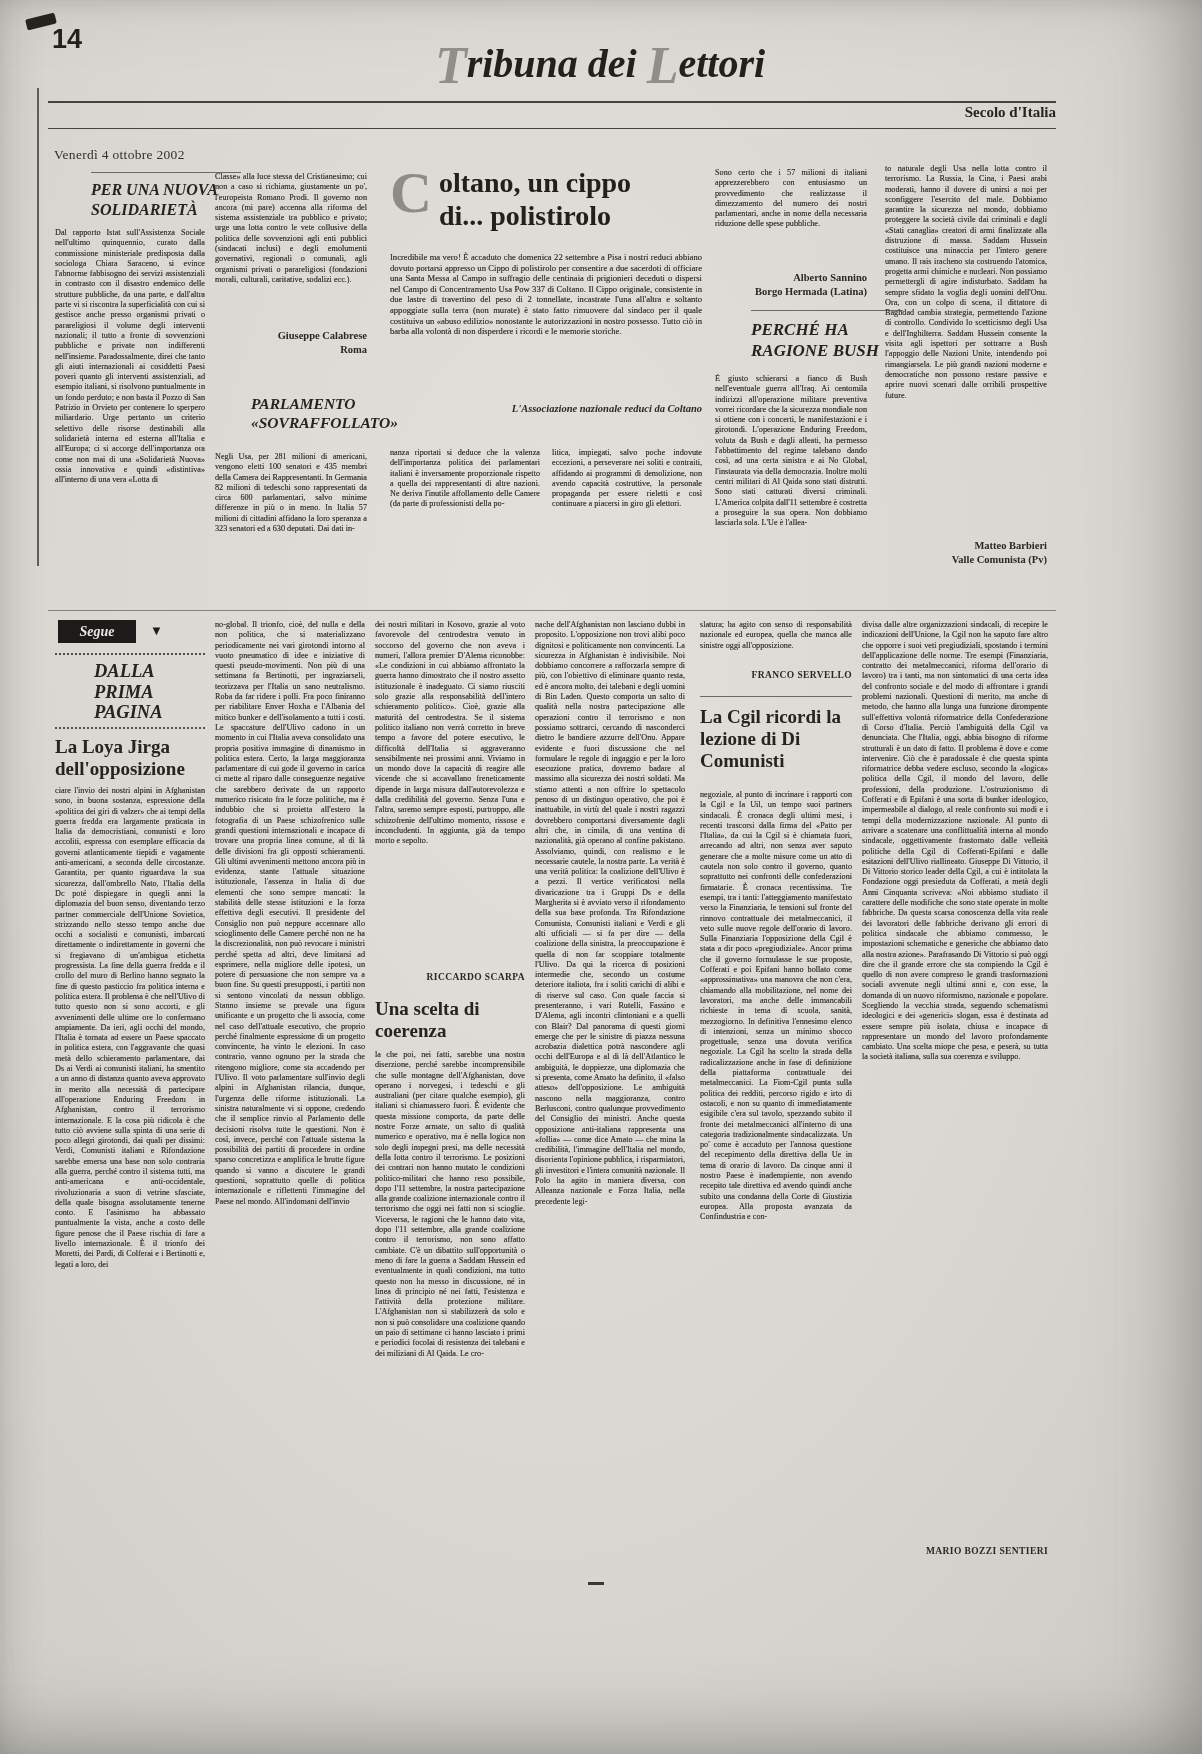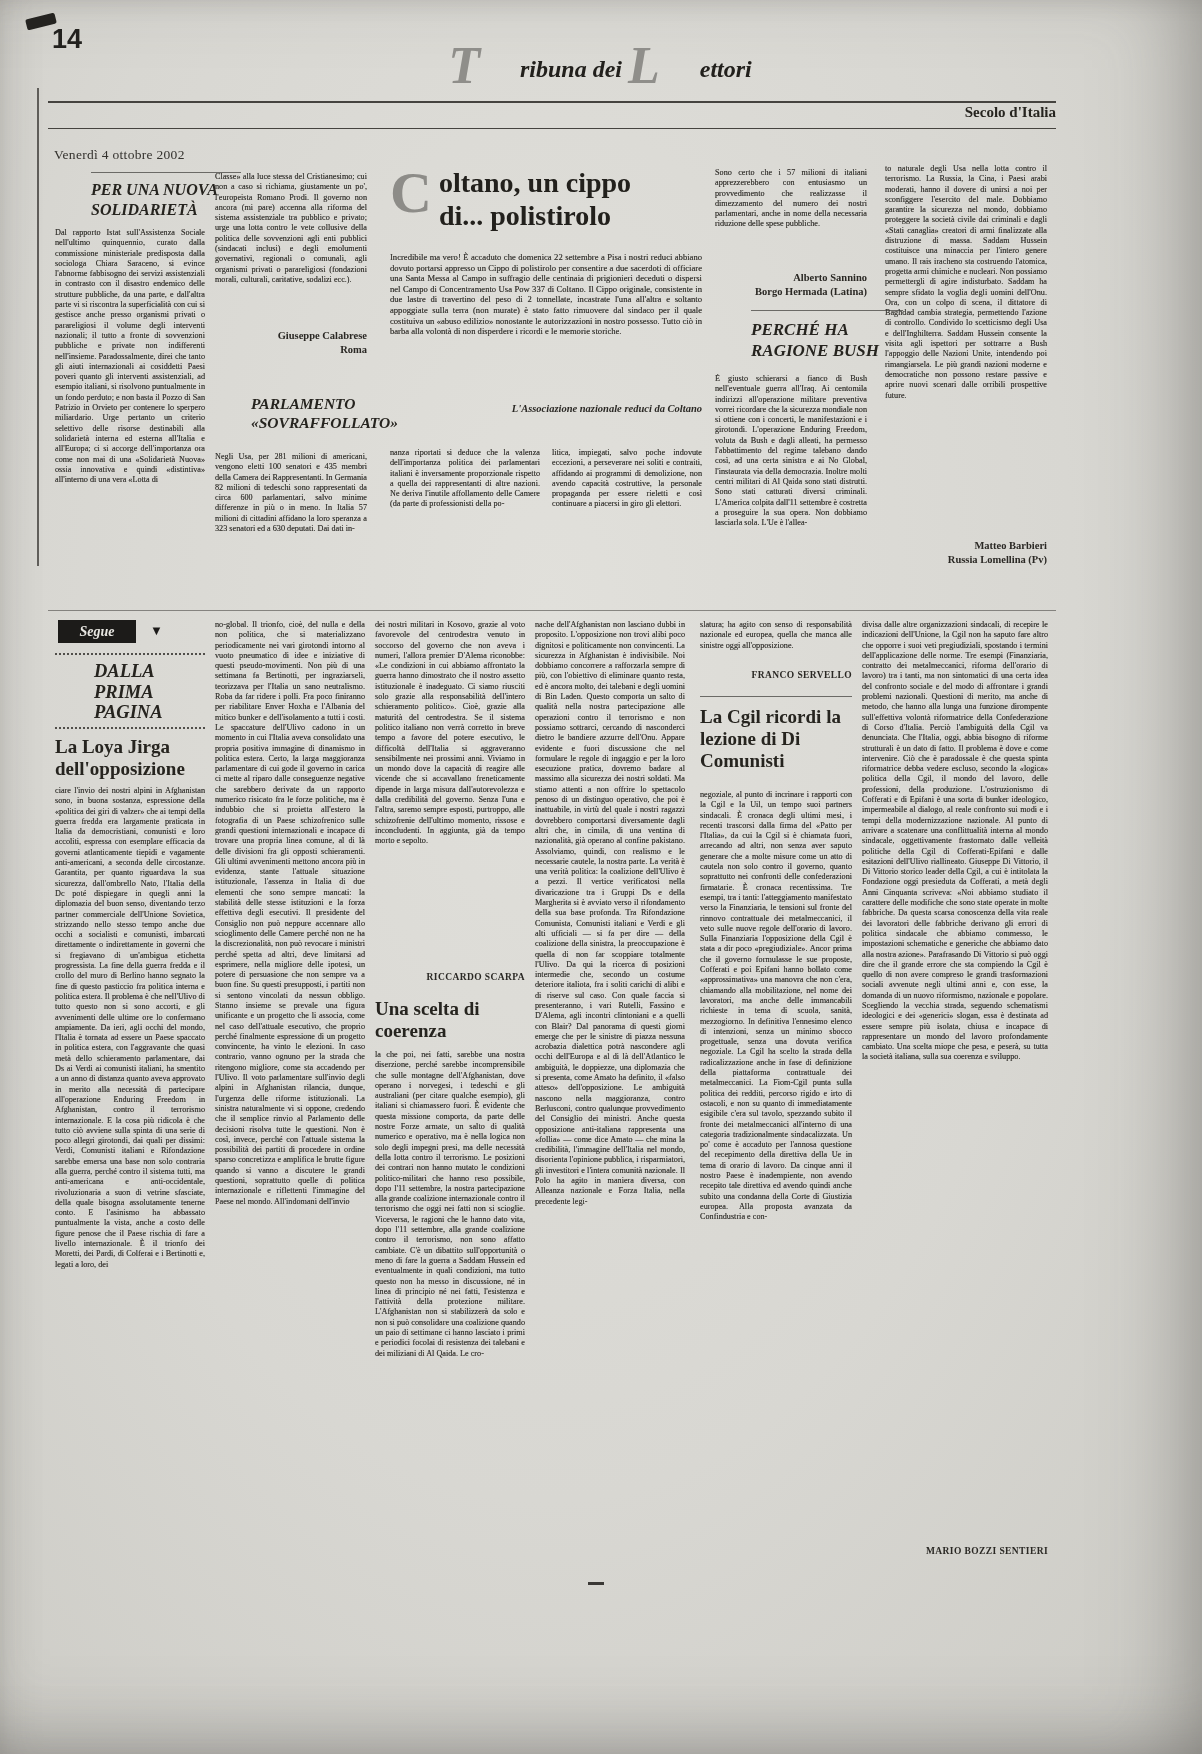--- a/index.html
+++ b/index.html
@@ -20,21 +20,21 @@
     text-shadow:0 0 .5px rgba(59,57,53,.75);
     filter:blur(.22px);
   }
   .rule{background:#45433f;}
   .dotted{border-top:2px dotted #504e4a;height:0;}
   .hl-it{font-style:italic;font-weight:bold;color:#26241f;margin-left:36px;}
   .hl-rm{font-weight:bold;color:#26241f;}
   .byline{font-weight:bold;color:#2a2824;text-align:right;}
   .byline-caps{font-weight:bold;color:#2a2824;text-align:right;letter-spacing:.4px;}
   .mh-big{font-size:52px;font-weight:bold;font-style:italic;color:#8f8e8a;vertical-align:-6px;}
-  .mh-mid{font-size:24px;font-weight:bold;font-style:italic;color:#22201c;margin-left:40px;}
+  .mh-mid{font-size:40px;font-weight:bold;font-style:italic;color:#22201c;}
   .bigC{float:left;font-size:58px;line-height:50px;font-weight:bold;color:#8d8c88;margin:2px 7px 0 0;}
   .coltano-line{font-size:28px;line-height:33px;font-weight:bold;color:#22201c;}
   .segue-box{background:#1c1b19;color:#e8e7e2;font-style:italic;font-weight:bold;
              font-size:14px;line-height:23px;text-align:center;}
 </style>
 </head>
 <body>
 
 <div class="page">
 
@@ -73,21 +73,21 @@
   <div class="abs body-text" style="left:552px;top:448px;width:150px;height:108px;">litica, impiegati, salvo poche indovute eccezioni, a perseverare nei soliti e contraiti, affidando ai programmi di demolizione, non avendo capacità costruttive, la personale propaganda per essere rieletti e così continuare a piacersi in giro gli elettori.</div>
 
   <div class="abs body-text" style="left:715px;top:168px;width:152px;height:100px;">Sono certo che i 57 milioni di italiani apprezzerebbero con entusiasmo un provvedimento che realizzasse il dimezzamento del numero dei nostri parlamentari, anche in nome della necessaria riduzione delle spese pubbliche.</div>
   <div class="abs byline" style="left:715px;top:272px;width:152px;font-size:10.5px;">Alberto Sannino</div>
   <div class="abs byline" style="left:715px;top:286px;width:152px;font-size:10.5px;">Borgo Hermada (Latina)</div>
   <div class="abs hl-it" style="left:715px;top:310px;width:152px;font-size:17px;line-height:21px;border-top:1.5px solid #6b6a66;padding-top:8px;">PERCHÉ HA RAGIONE BUSH</div>
   <div class="abs body-text" style="left:715px;top:374px;width:152px;height:228px;">È giusto schierarsi a fianco di Bush nell'eventuale guerra all'Iraq. Ai centomila indirizzi all'operazione militare preventiva vorrei ricordare che la sicurezza mondiale non si ottiene con i concerti, le manifestazioni e i girotondi. L'operazione Enduring Freedom, voluta da Bush e dagli alleati, ha permesso l'abbattimento del regime talebano dando così, ad una certa sinistra e ai No Global, l'instaurata via della democrazia. Inoltre molti centri militari di Al Qaida sono stati distrutti. Sono stati catturati diversi criminali. L'America colpita dall'11 settembre è costretta a proseguire la sua opera. Non dobbiamo lasciarla sola. L'Ue è l'allea-</div>
 
   <div class="abs body-text" style="left:885px;top:164px;width:162px;height:370px;">to naturale degli Usa nella lotta contro il terrorismo. La Russia, la Cina, i Paesi arabi moderati, hanno il dovere di unirsi a noi per sconfiggere l'esercito del male. Dobbiamo garantire la sicurezza nel mondo, dobbiamo proteggere la società civile dai criminali e dagli «Stati canaglia» creatori di armi finalizzate alla distruzione di massa. Saddam Hussein costituisce una minaccia per l'intero genere umano. Il rais iracheno sta costruendo l'atomica, progetta armi chimiche e nucleari. Non possiamo permettergli di agire indisturbato. Saddam ha sempre sfidato la voglia degli uomini dell'Onu. Ora, con un colpo di scena, il dittatore di Baghdad cambia strategia, permettendo l'azione di controllo. Condivido lo scetticismo degli Usa e dell'Inghilterra. Saddam Hussein consente la visita agli ispettori per sottrarre a Bush l'appoggio delle Nazioni Unite, intendendo poi rimangiarsela. Le più grandi nazioni moderne e democratiche non possono restare passive e aprire nuovi scenari dalle orribili prospettive future.</div>
   <div class="abs byline" style="left:885px;top:540px;width:162px;font-size:10.5px;">Matteo Barbieri</div>
-  <div class="abs byline" style="left:885px;top:554px;width:162px;font-size:10.5px;">Russia Lomellina (Pv)</div>
+  <div class="abs byline" style="left:885px;top:554px;width:162px;font-size:10.5px;">Valle Comunista (Pv)</div>
 
   <div class="abs" style="left:48px;top:610px;width:1008px;height:1px;background:rgba(62,60,56,.55);"></div>
 
   <div class="abs segue-box" style="left:58px;top:620px;width:78px;height:23px;">Segue</div>
   <div class="abs" style="left:150px;top:623px;font-size:13px;color:#1c1b19;">▼</div>
   <div class="abs dotted" style="left:55px;top:653px;width:150px;"></div>
   <div class="abs hl-it" style="left:58px;top:661px;width:110px;font-size:18.5px;line-height:20.5px;">DALLA PRIMA PAGINA</div>
   <div class="abs dotted" style="left:55px;top:727px;width:150px;"></div>
   <div class="abs hl-rm" style="left:55px;top:736px;width:150px;font-size:19px;line-height:21.5px;">La Loya Jirga dell'opposizione</div>
   <div class="abs body-text" style="left:55px;top:786px;width:150px;height:786px;">ciare l'invio dei nostri alpini in Afghanistan sono, in buona sostanza, espressione della «politica dei giri di valzer» che ai tempi della guerra fredda era largamente praticata in Italia da democristiani, comunisti e loro accoliti, espressa con esemplare efficacia da governi atlanticamente tiepidi e vagamente anti-americani, a seconda delle circostanze. Garantita, per quanto riguardava la sua sicurezza, dall'ombrello Nato, l'Italia della Dc poté dispiegare in quegli anni la diplomazia del buon senso, diventando terzo partner commerciale dell'Unione Sovietica, strizzando nello stesso tempo anche due occhi a socialisti e comunisti, imbarcati direttamente o indirettamente in governi che si fregiavano di un'ambigua etichetta progressista. La fine della guerra fredda e il crollo del muro di Berlino hanno segnato la fine di questo pasticcio fra politica interna e politica estera. Il problema è che nell'Ulivo di tutto questo non si sono accorti, e gli avvenimenti delle ultime ore lo confermano ampiamente. Da ieri, agli occhi del mondo, l'Italia è tornata ad essere un Paese spaccato in politica estera, con l'aggravante che quasi metà dello schieramento parlamentare, dai Ds ai Verdi ai comunisti italiani, ha smentito a un anno di distanza quanto aveva approvato in merito alla necessità di partecipare all'operazione Enduring Freedom in Afghanistan, contro il terrorismo internazionale. E la cosa più ridicola è che tutto ciò avviene sulla spinta di una serie di poco allegri girotondi, dai quali per dissimi: Verdi, Comunisti italiani e Rifondazione sarebbe emersa una base non solo contraria alla guerra, perché contro il sistema tutti, ma anti-americana e anti-occidentale, rivoluzionaria a suon di vetrine sfasciate, della quale bisogna assolutamente tenerne conto. E l'asinismo ha abbassato puntualmente la vista, anche a costo delle figure penose che il Paese rischia di fare a livello internazionale. È il trionfo dei Moretti, dei Pardi, di Colferai e i Bertinotti e, legati a loro, dei</div>

